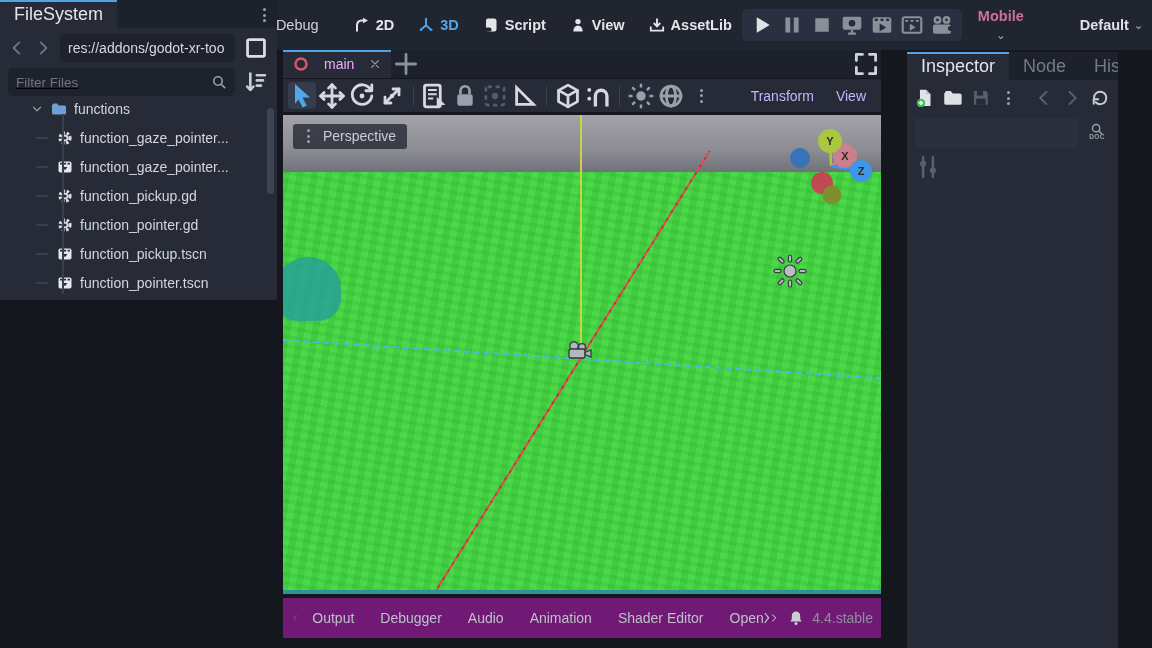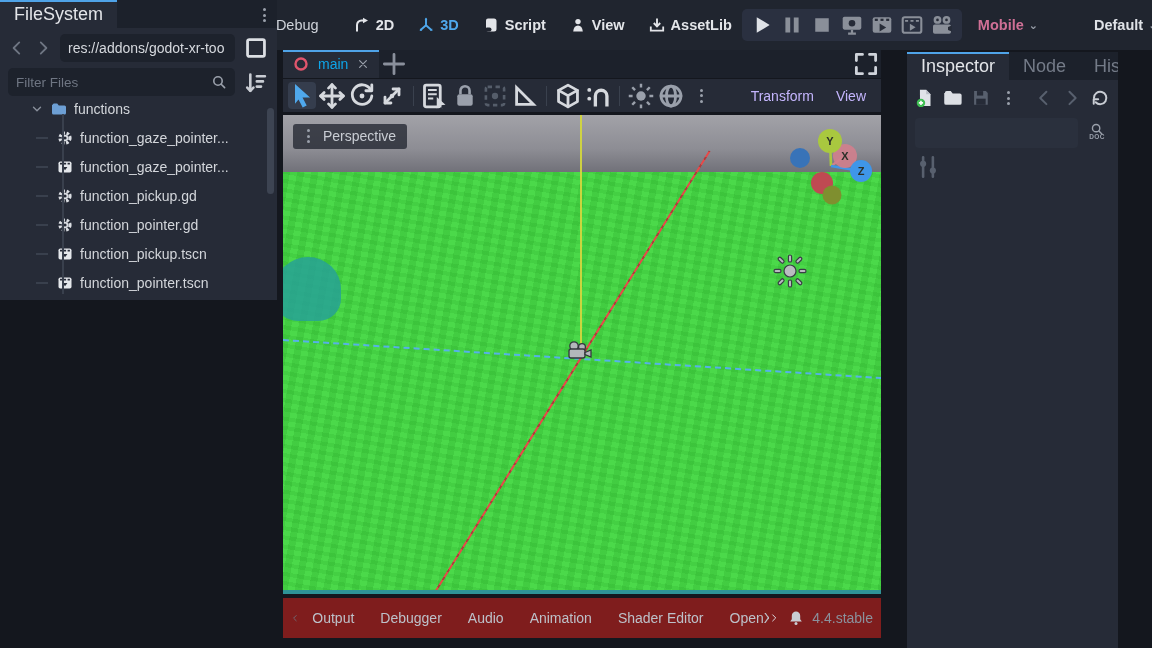--- a/index.html
+++ b/index.html
@@ -22,21 +22,21 @@
   .menu-item { padding:6px 11px; cursor:default; }
   .ws-group { display:flex; align-items:center; margin-left:14px; gap:4px; }
   .ws { display:flex; align-items:center; gap:6px; padding:6px 10px; font-weight:bold; color:#e3e5e9; }
   .ws .icon { color:#e3e5e9; }
   .ws.active { color:#4fa8ec; }
   .ws.active .icon { color:#4fa8ec; }
   .playback { display:flex; align-items:center; gap:6px; background:#2a3040; border-radius:5px;
     padding:4px 8px; margin-left:auto; }
   .pbtn { width:24px; height:24px; display:flex; align-items:center; justify-content:center; color:#8a8f99; }
   .pbtn.lit { color:#dfe2e7; }
-  .run-target { display:flex; align-items:center; gap:5px; margin-left:16px; font-weight:bold; color:#cf7096; }
+  .run-target { display:flex; align-items:center; gap:5px; margin-left:16px; font-weight:bold; color:#cf7096;flex-direction:column; }
   .profile { display:flex; align-items:center; gap:5px; margin-left:16px; font-weight:bold; color:#dfe2e7;padding-left:40px; }
   .caret { color:#9aa0ab; font-size:11px; }
 
   
   .dock { background:#262b37; }
   .tabbar { display:flex; align-items:flex-end; height:28px; background:#1c212b; }
   .tab { height:28px; display:flex; align-items:center; gap:6px; padding:0 14px; font-size:18px;
     color:#747b88; background:transparent; position:relative; }
   .tab.active { background:#262b37; color:#e3e5e9; }
   .tab.active::before { content:""; position:absolute; left:0; top:0; right:0; height:2px; background:#4fa3e8; }
@@ -58,32 +58,32 @@
   .i-white { color:#dcdfe4; }
   .hsb { position:absolute; left:14px; bottom:3px; height:7px; width:250px; border-radius:4px; background:#3d4452; }
   .vsb { position:absolute; width:7px; border-radius:4px; background:#3d4452; }
 
   
   .fs-dock { left:0; top:348; width:277px; height:300px; overflow:hidden; }
   .fs-nav { display:flex; align-items:center; gap:8px; padding:6px 8px 4px 8px; }
   .nav-arrow { width:18px; display:flex; justify-content:center; color:#6f7683; }
   .path-box { flex:1; background:#1d222c; border-radius:5px; height:28px; display:flex; align-items:center; padding:0 8px; overflow:hidden; }
   .path-box input { width:100%; background:transparent; color:#d6d9de; font-size:14px; }
-  .fs-filter-row { display:flex; align-items:flex-end; gap:8px; padding:2px 8px 6px 8px; }
+  .fs-filter-row { display:flex; align-items:center; gap:8px; padding:2px 8px 6px 8px;text-decoration:underline; }
   .fs-tree { position:relative; overflow:hidden; height:200px; }
   .fs-guide { position:absolute; left:62px; top:12px; bottom:8px; width:2px; background:#39404d; }
   .fs-row { height:29px; display:flex; align-items:center; gap:7px; color:#d3d6db; font-size:14px; white-space:nowrap; }
   .fs-row.folder { padding-left:30px; }
   .fs-row.file { padding-left:48px; }
   .fs-row .tick { width:12px; height:2px; background:#39404d; margin-left:-12px; margin-right:2px; flex:0 0 auto; }
 
   
   .center-tabstrip { left:283px; top:50px; width:598px; height:28px; background:#1c212b; display:flex; align-items:flex-end; }
-  .scene-tab { height:28px; display:flex; align-items:center; gap:9px; padding:12px 10px; background:#262b37;
-    color:#0ea5e9; font-size:14px; position:relative; }
+  .scene-tab { height:28px; display:flex; align-items:center; gap:15px; padding:12px 10px; background:#262b37;
+    color:#f0abfc; font-size:14px; position:relative; }
   .scene-tab::before { content:""; position:absolute; left:0; top:0; right:0; height:2px; background:#4fa3e8; }
   .newtab-btn { width:30px; height:28px; display:flex; align-items:center; justify-content:center; color:#8a909c; }
   .expand-btn { margin-left:auto; width:30px; height:28px; display:flex; align-items:center; justify-content:center; color:#cfd3da; }
 
   .vp-toolbar { left:283px; top:79px; width:598px; height:33px; background:#262b37; display:flex; align-items:center; padding:0 5px; gap:2px; }
   .vtool { width:28px; height:27px; display:flex; align-items:center; justify-content:center; color:#d6d9de; border-radius:4px; }
   .vtool.selected { background:#353d4d; color:#4fa8ec; }
   .vtool.dim { color:#555d6a; }
   .vtool.mid { color:#9aa0ab; }
   .vsep { width:1px; height:20px; background:#3a414e; margin:0 5px; }
@@ -106,21 +106,21 @@
     border-top:2px dashed #58b0f0; transform:rotate(3.64deg); transform-origin:0 0; opacity:.95; }
   .ground-edge { position:absolute; left:0; bottom:0; width:598px; height:4px; background:#2f9396; }
   .persp-chip { position:absolute; left:10px; top:9px; background:rgba(34,39,49,0.78); border-radius:3px;
     display:flex; align-items:center; gap:8px; padding:4px 11px 5px 8px; color:#c9cdd4; font-size:14px; }
   .sun-gizmo { position:absolute; left:489px; top:138px; width:36px; height:36px; }
   .cam-gizmo { position:absolute; left:282px; top:225px; width:30px; height:22px; }
   .nav-gizmo { position:absolute; left:488px; top:4px; width:110px; height:100px; }
   .nav-gizmo text { font:bold 11px "Liberation Sans",sans-serif; fill:#2b2f28; }
 
   
-  .bottombar { left:283px; top:598px; width:598px; height:40px; background:#7f1d1d; display:flex; align-items:center;
+  .bottombar { left:283px; top:598px; width:598px; height:40px; background:#701a75; display:flex; align-items:center;
     color:#bdc1c9; font-size:14px; padding:0 8px; gap:0; }
   .bb-chev { width:22px; display:flex; justify-content:center; color:#6f7683; }
   .bb-tab { padding:0 13px; white-space:nowrap; }
   .bb-tab.cut { max-width:52px; overflow:hidden; padding-right:0; }
   .bb-expand { width:26px; display:flex; justify-content:center; color:#dfe2e7; }
   .bb-bell { width:28px; display:flex; justify-content:center; color:#c9cdd4; margin-left:4px; }
   .bb-version { color:#8b919c; margin-left:2px; }
 
   
   .inspector-dock { left:907px; top:52px; width:211px; height:596px; overflow:hidden; }

